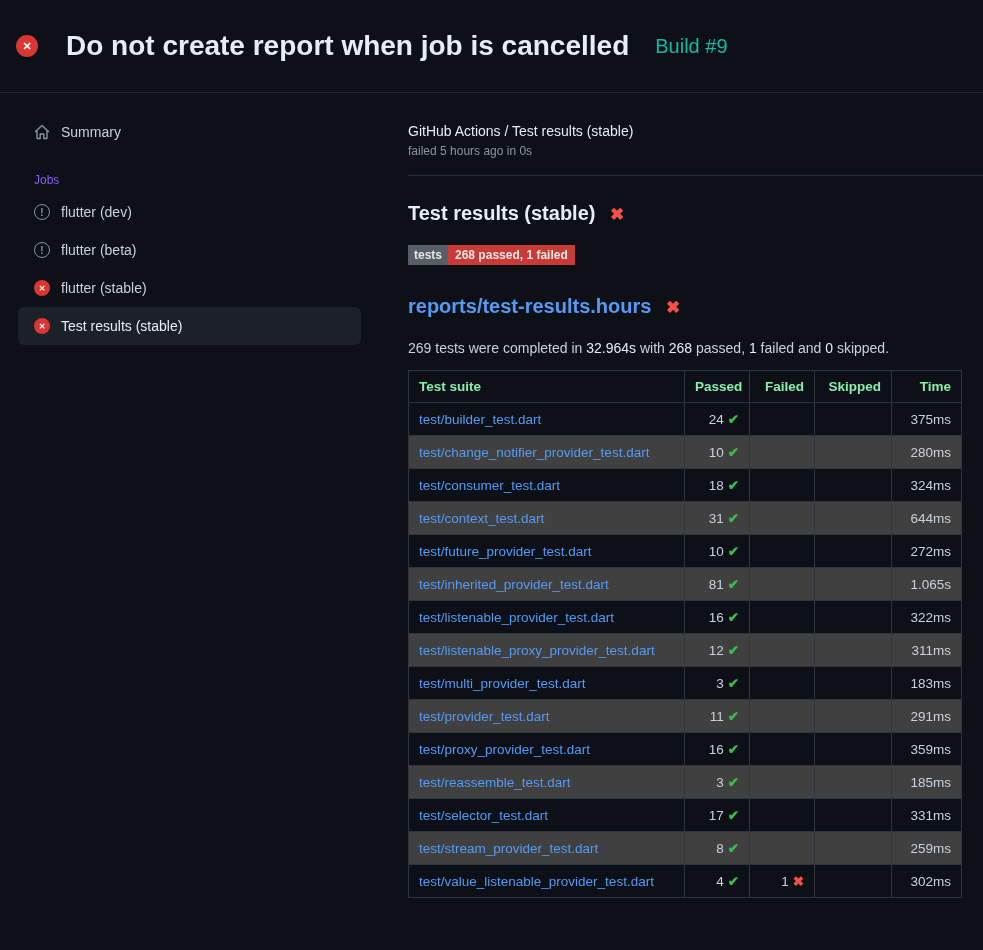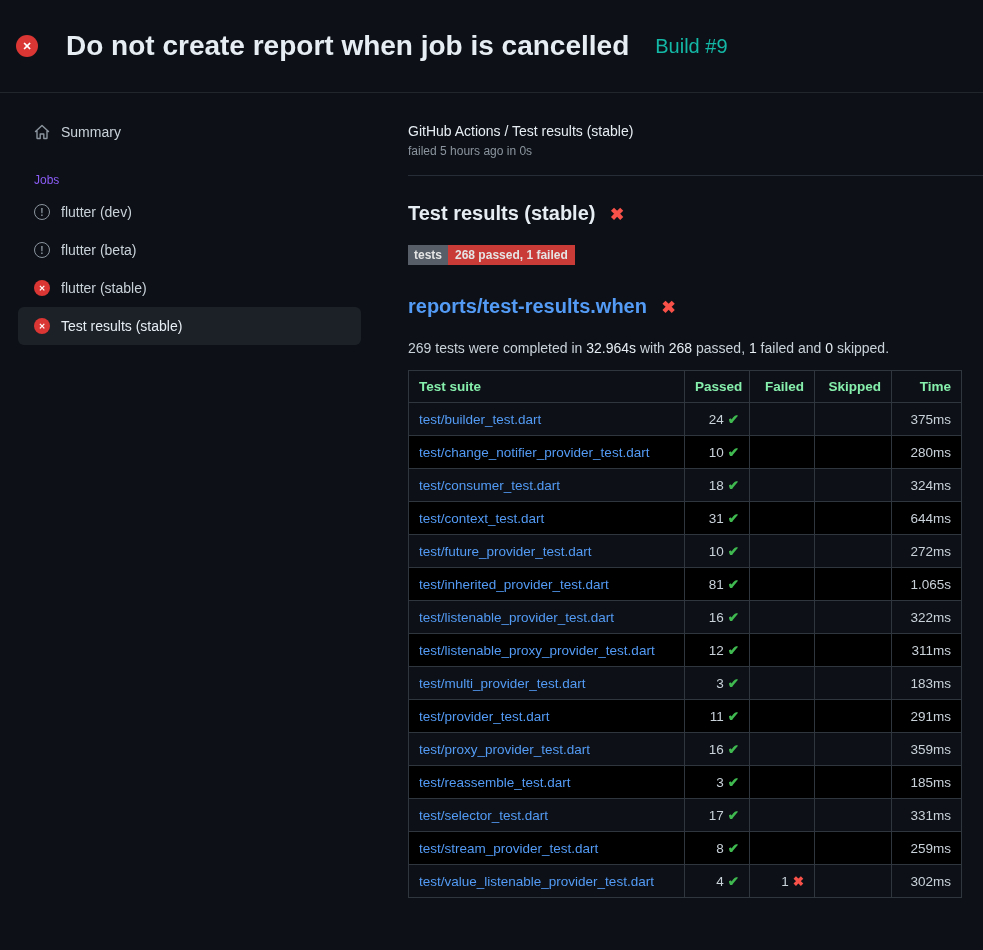--- a/index.html
+++ b/index.html
@@ -110,21 +110,21 @@
   .c-time { width: 70px; }
   .results-table th, .results-table td {
     border: 1px solid #30363d;
     padding: 8px 10px;
     white-space: nowrap;
     overflow: hidden;
   }
   .results-table th { color: #86efac; font-weight: 700; text-align: left; }
   .results-table th.num, .results-table td.num { text-align: right; }
   .results-table tbody tr { background: #0d1117; }
-  .results-table tbody tr:nth-child(2n) { background: #000000; }
+  .results-table tbody tr:nth-child(2n) { background: #404040; }
   .suite-link { color: #539bf5; }
   .check-icon { color: #3fb950; font-weight: 700; margin-left: 4px; }
   .cross-icon { color: #f85149; font-weight: 700; margin-left: 4px; }
   .time-cell { color: #c9d1d9; }
 </style>
 </head>
 <body>
 
 <header class="top-header">
   <span class="circle-fail">✕</span>
@@ -176,21 +176,21 @@
         <span>Test results (stable)</span>
         <span class="x-red">✖</span>
       </h2>
 
       <div class="badge">
         <span class="badge-label">tests</span>
         <span class="badge-value">268 passed, 1 failed</span>
       </div>
 
       <h2 class="report-heading">
-        <a href="#" class="report-link">reports/test-results.when</a>
+        <a href="#" class="report-link">reports/test-results.hours</a>
         <span class="x-red">✖</span>
       </h2>
 
       <p class="summary-line"><span>269 tests were completed in </span><strong>32.964s</strong><span> with </span><strong>268</strong><span> passed, </span><strong>1</strong><span> failed and </span><strong>0</strong><span> skipped.</span></p>
 
       <table class="results-table">
         <colgroup>
           <col class="c-suite">
             <col class="c-num">
             <col class="c-num">

